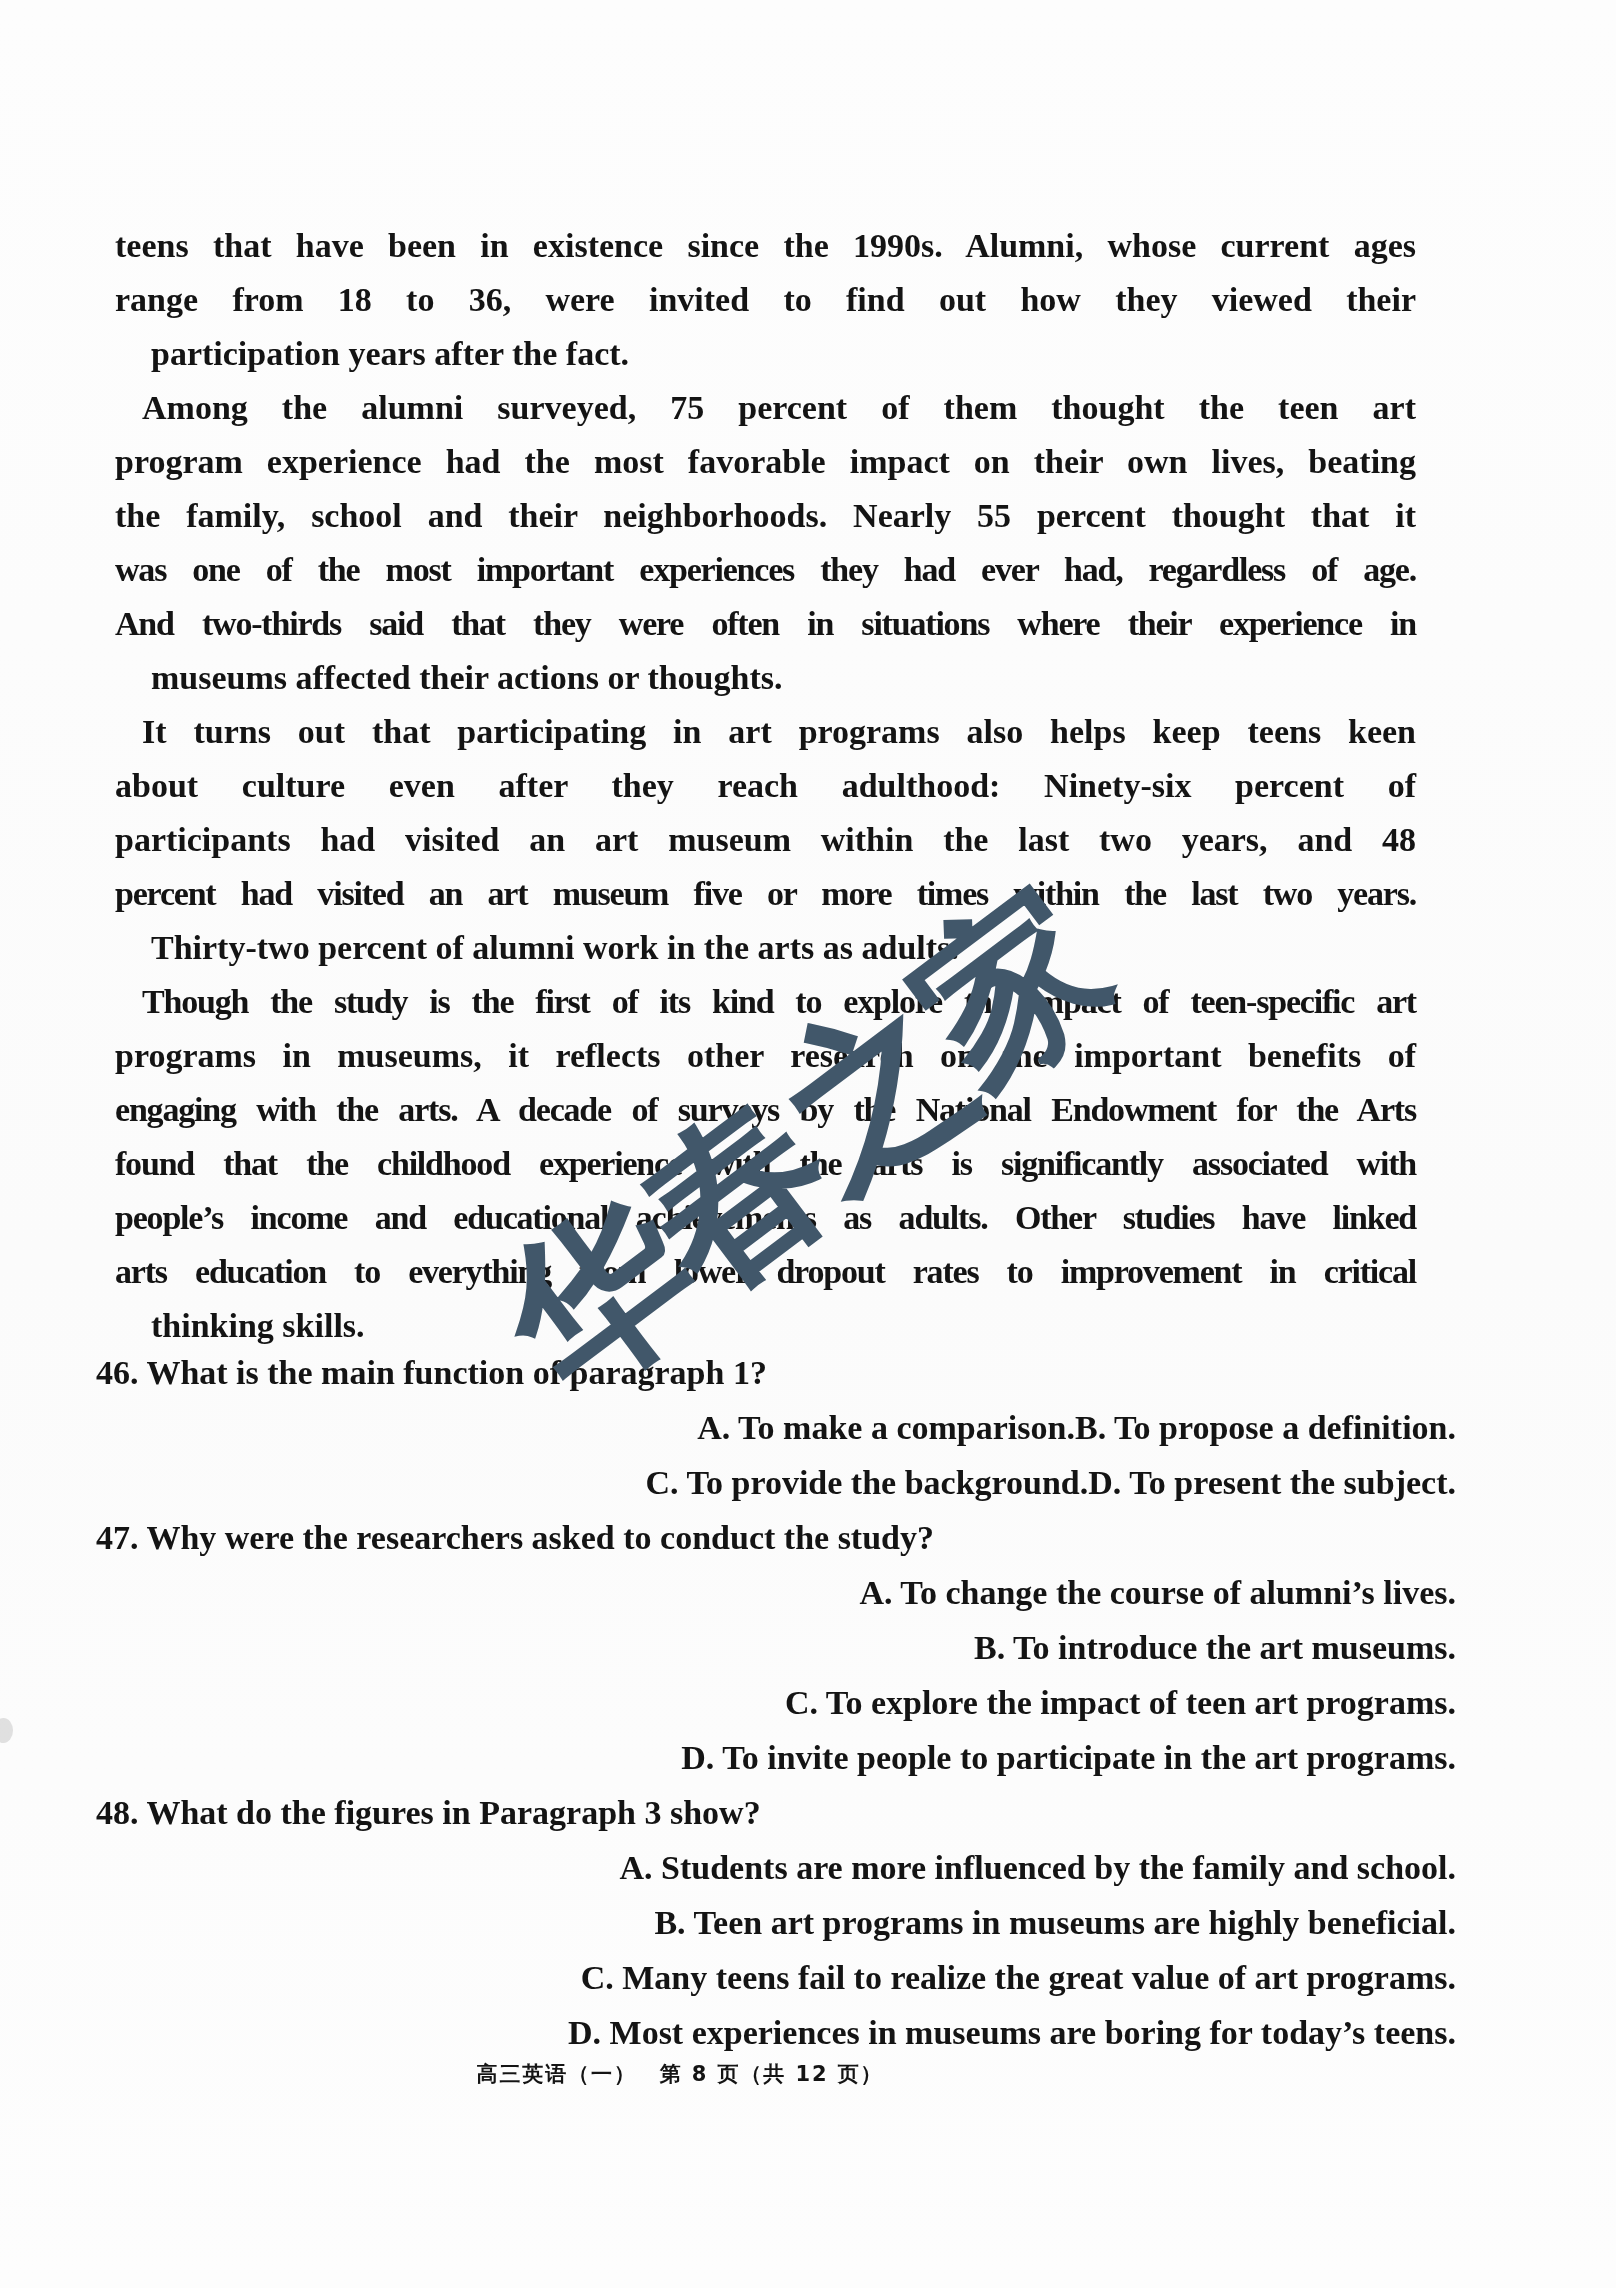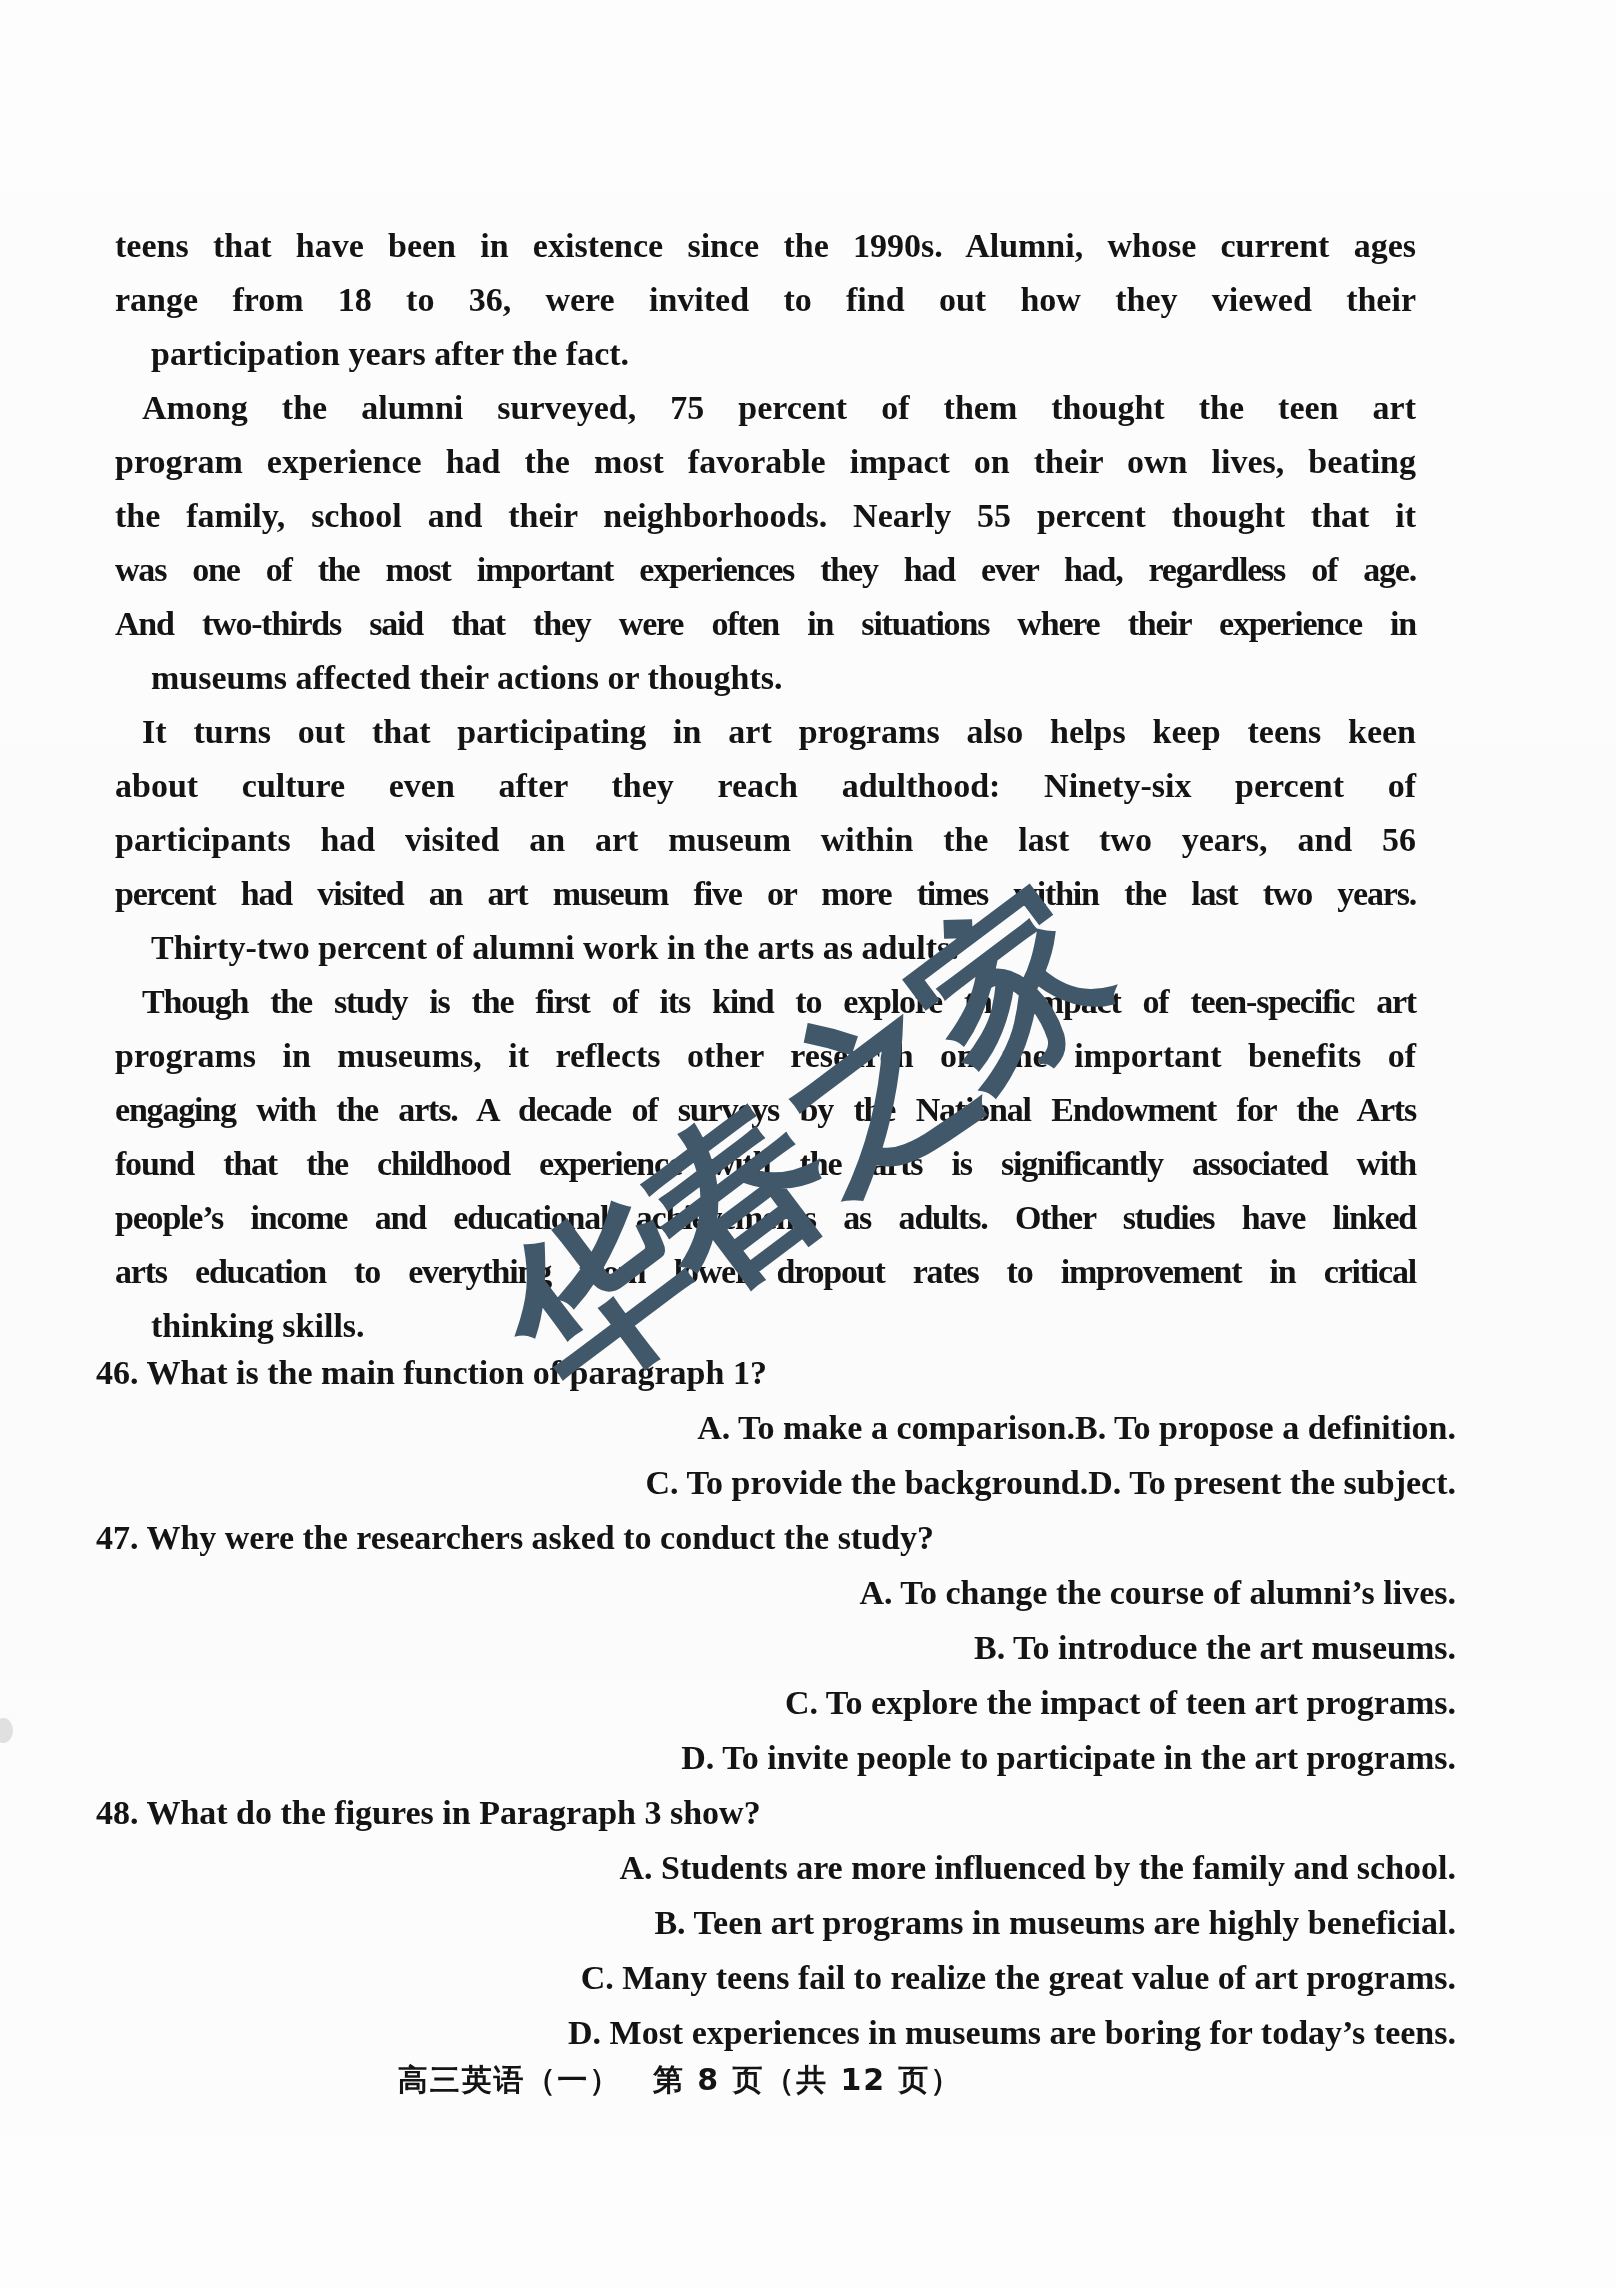--- a/index.html
+++ b/index.html
@@ -85,21 +85,21 @@
     user-select: none;
   }
   
   .footer {
     position: absolute;
     left: 0;
     top: 2060px;
     width: 1360px;
     text-align: center;
     font-family: "DejaVu Sans", "Liberation Sans", sans-serif;
-    font-size: 30px;
+    font-size: 21px;
     font-weight: 700;
     letter-spacing: 1.9px;
     z-index: 1;
   }
   
   .edge-mark {
     position: absolute;
     left: -5.7px;
     top: 1718px;
     width: 19px;
@@ -120,21 +120,21 @@
       <div class="line">range from 18 to 36, were invited to find out how they viewed their</div>
       <div class="line para-end">participation years after the fact.</div>
       <div class="line indent">Among the alumni surveyed, 75 percent of them thought the teen art</div>
       <div class="line">program experience had the most favorable impact on their own lives, beating</div>
       <div class="line">the family, school and their neighborhoods. Nearly 55 percent thought that it</div>
       <div class="line tight">was one of the most important experiences they had ever had, regardless of age.</div>
       <div class="line tight">And two-thirds said that they were often in situations where their experience in</div>
       <div class="line para-end">museums affected their actions or thoughts.</div>
       <div class="line indent">It turns out that participating in art programs also helps keep teens keen</div>
       <div class="line">about culture even after they reach adulthood: Ninety-six percent of</div>
-      <div class="line">participants had visited an art museum within the last two years, and 56</div>
+      <div class="line">participants had visited an art museum within the last two years, and 48</div>
       <div class="line tight">percent had visited an art museum five or more times within the last two years.</div>
       <div class="line para-end">Thirty-two percent of alumni work in the arts as adults.</div>
       <div class="line indent tight">Though the study is the first of its kind to explore the impact of teen-specific art</div>
       <div class="line">programs in museums, it reflects other research on the important benefits of</div>
       <div class="line tight">engaging with the arts. A decade of surveys by the National Endowment for the Arts</div>
       <div class="line tight">found that the childhood experience with the arts is significantly associated with</div>
       <div class="line tight">people’s income and educational achievements as adults. Other studies have linked</div>
       <div class="line tight">arts education to everything from lower dropout rates to improvement in critical</div>
       <div class="line para-end">thinking skills.</div>
     </div>

